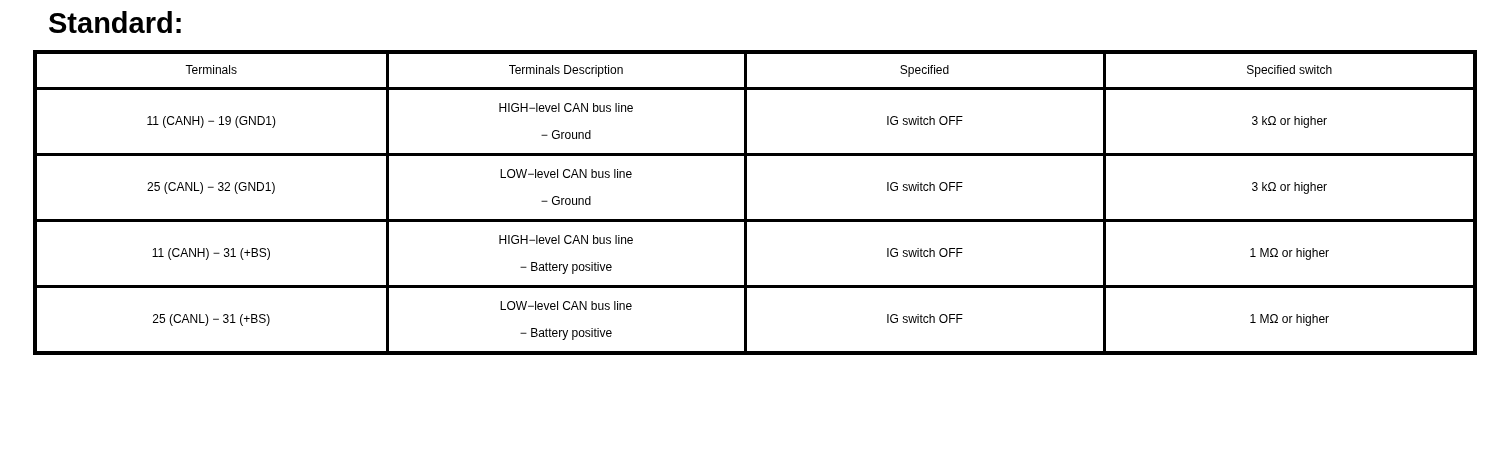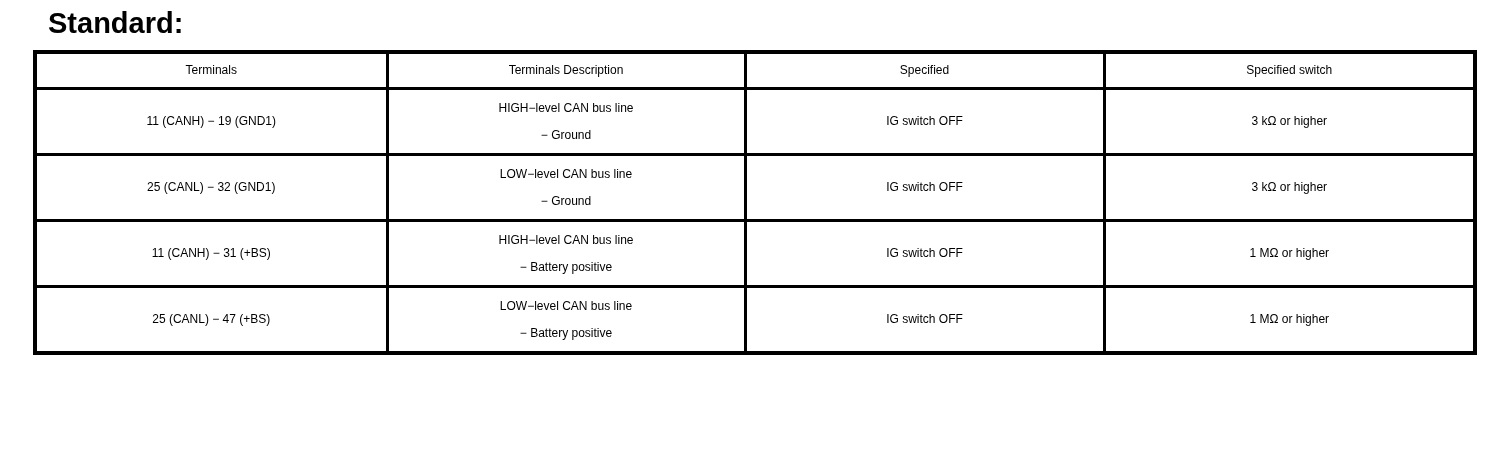--- a/index.html
+++ b/index.html
@@ -100,21 +100,21 @@
       <tr>
         <td>11 (CANH) − 31 (+BS)</td>
         <td>
           <span class="desc-line">HIGH−level CAN bus line</span>
           <span class="desc-line">− Battery positive</span>
         </td>
         <td>IG switch OFF</td>
         <td>1 MΩ or higher</td>
       </tr>
       <tr>
-        <td>25 (CANL) − 47 (+BS)</td>
+        <td>25 (CANL) − 31 (+BS)</td>
         <td>
           <span class="desc-line">LOW−level CAN bus line</span>
           <span class="desc-line">− Battery positive</span>
         </td>
         <td>IG switch OFF</td>
         <td>1 MΩ or higher</td>
       </tr>
     </tbody>
   </table>
 </div>

